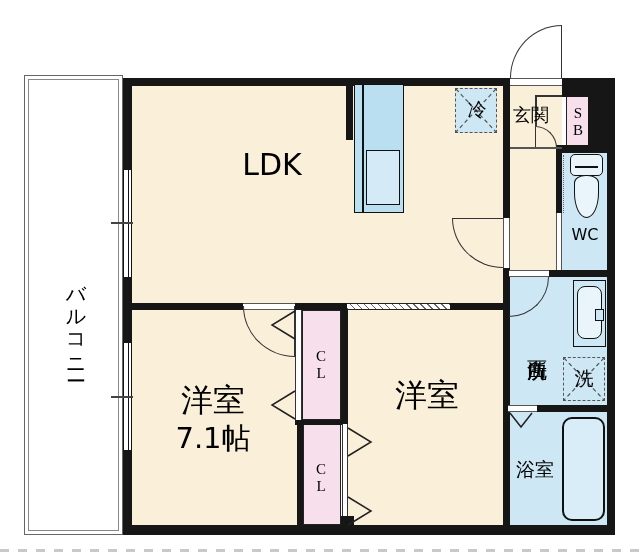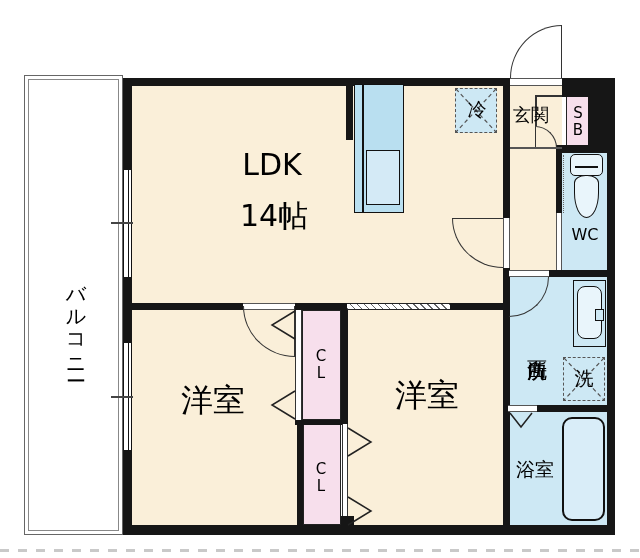--- a/index.html
+++ b/index.html
@@ -6,21 +6,21 @@
   #plan{position:relative;width:640px;height:558px;background:#ffffff;overflow:hidden;
         font-family:"DejaVu Sans","Liberation Sans",sans-serif;color:#000;}
   #plan div{position:absolute;box-sizing:border-box;}
   .room{background:#faefd9;}
   .wet{background:#cde8f4;}
   .pink{background:#f7dfec;border:1px solid #222;}
   .wall{background:#161616;}
   .lbl{position:absolute;transform:translate(-50%,-50%);white-space:nowrap;
        color:#000;line-height:1.05;text-align:center;}
   .v{writing-mode:vertical-rl;text-orientation:upright;white-space:nowrap;}
-  .stack{width:1.05em;word-break:break-all;white-space:normal;line-height:1.12;}
+  .stack{width:1.05em;word-break:break-all;white-space:normal;line-height:1.12;font-family:Liberation Serif, serif;}
   .opening-h{background:#fff;border-top:1px solid #555;border-bottom:1px solid #555;}
   .opening-v{background:#fff;border-left:1px solid #555;border-right:1px solid #555;}
   .track{background:#fff;border-left:1px solid #333;border-right:1px solid #333;}
   .win{background:#fff;border-left:1.5px solid #111;border-right:1.5px solid #111;}
   .win .mid{position:absolute;left:50%;top:0;bottom:0;width:1px;background:#111;}
   .hatch{background-color:#fff;border-top:1px solid #222;border-bottom:1px solid #222;
          background-image:repeating-linear-gradient(45deg,#666 0 1px,transparent 1px 5px);}
   .arc{border:0 solid #333;}
   .dashedbox{background:#cde8f4;border:1.5px dashed #555;}
   .thin{background:#444;}
@@ -122,23 +122,23 @@
     </g>
     <g stroke="#555" stroke-width="1.2" stroke-dasharray="4,3" fill="none">
       <path d="M456,89 L496,132 M496,89 L456,132"></path>
       <path d="M564,358 L604,400 M604,358 L564,400"></path>
     </g>
   </svg>
 
   <div style="left:0;top:549px;width:640px;height:3px;background:repeating-linear-gradient(90deg,#c9c9c9 0 9px,transparent 9px 18px);"></div>
 
   <div class="lbl" style="left:272px;top:165px;font-size:30px;">LDK</div>
-  <div class="lbl" style="left:274px;top:216px;font-size:30px;">14帖</div>
 
   <div class="lbl" style="left:213px;top:401px;font-size:32px;">洋室</div>
+  <div class="lbl" style="left:213px;top:438px;font-size:29px;">7.1帖</div>
 
   <div class="lbl" style="left:427px;top:396px;font-size:32px;">洋室</div>
 
   <div class="lbl" style="left:531px;top:115px;font-size:18px;">玄関</div>
   <div class="lbl" style="left:585px;top:235px;font-size:16px;">WC</div>
   <div class="lbl v" style="left:537px;top:345px;font-size:20px;">洗面所</div>
   <div class="lbl" style="left:535px;top:470px;font-size:19px;">浴室</div>
   <div class="lbl v" style="left:76px;top:322px;font-size:20px;letter-spacing:2px;">バルコニー</div>
 
   <div class="lbl" style="left:477px;top:110px;font-size:19px;">冷</div>

